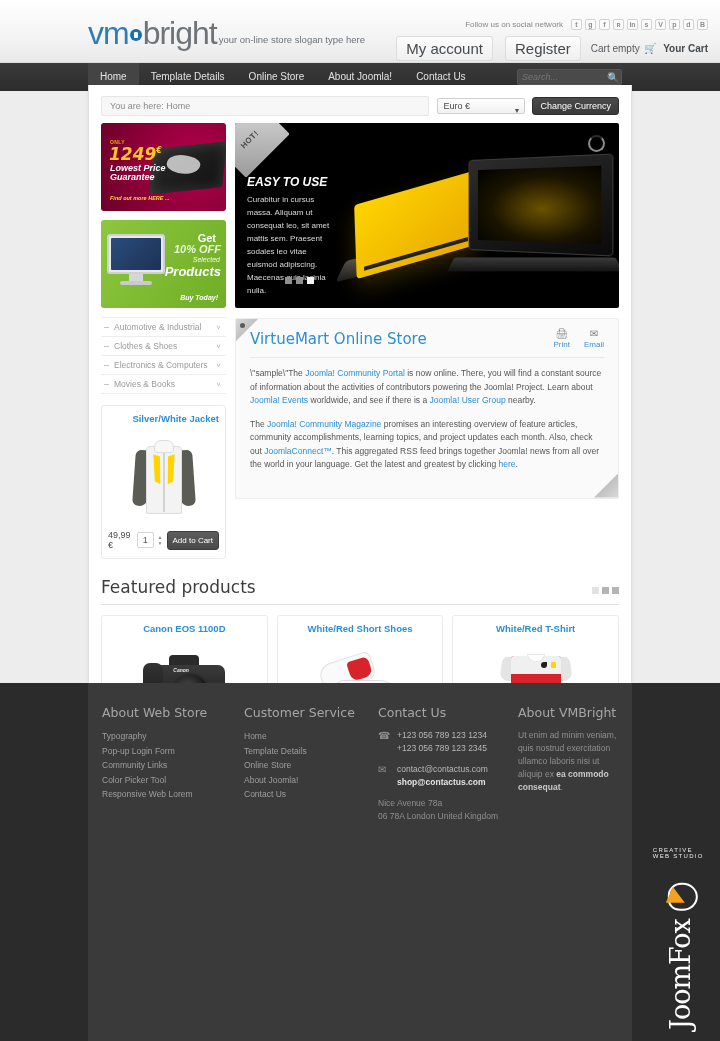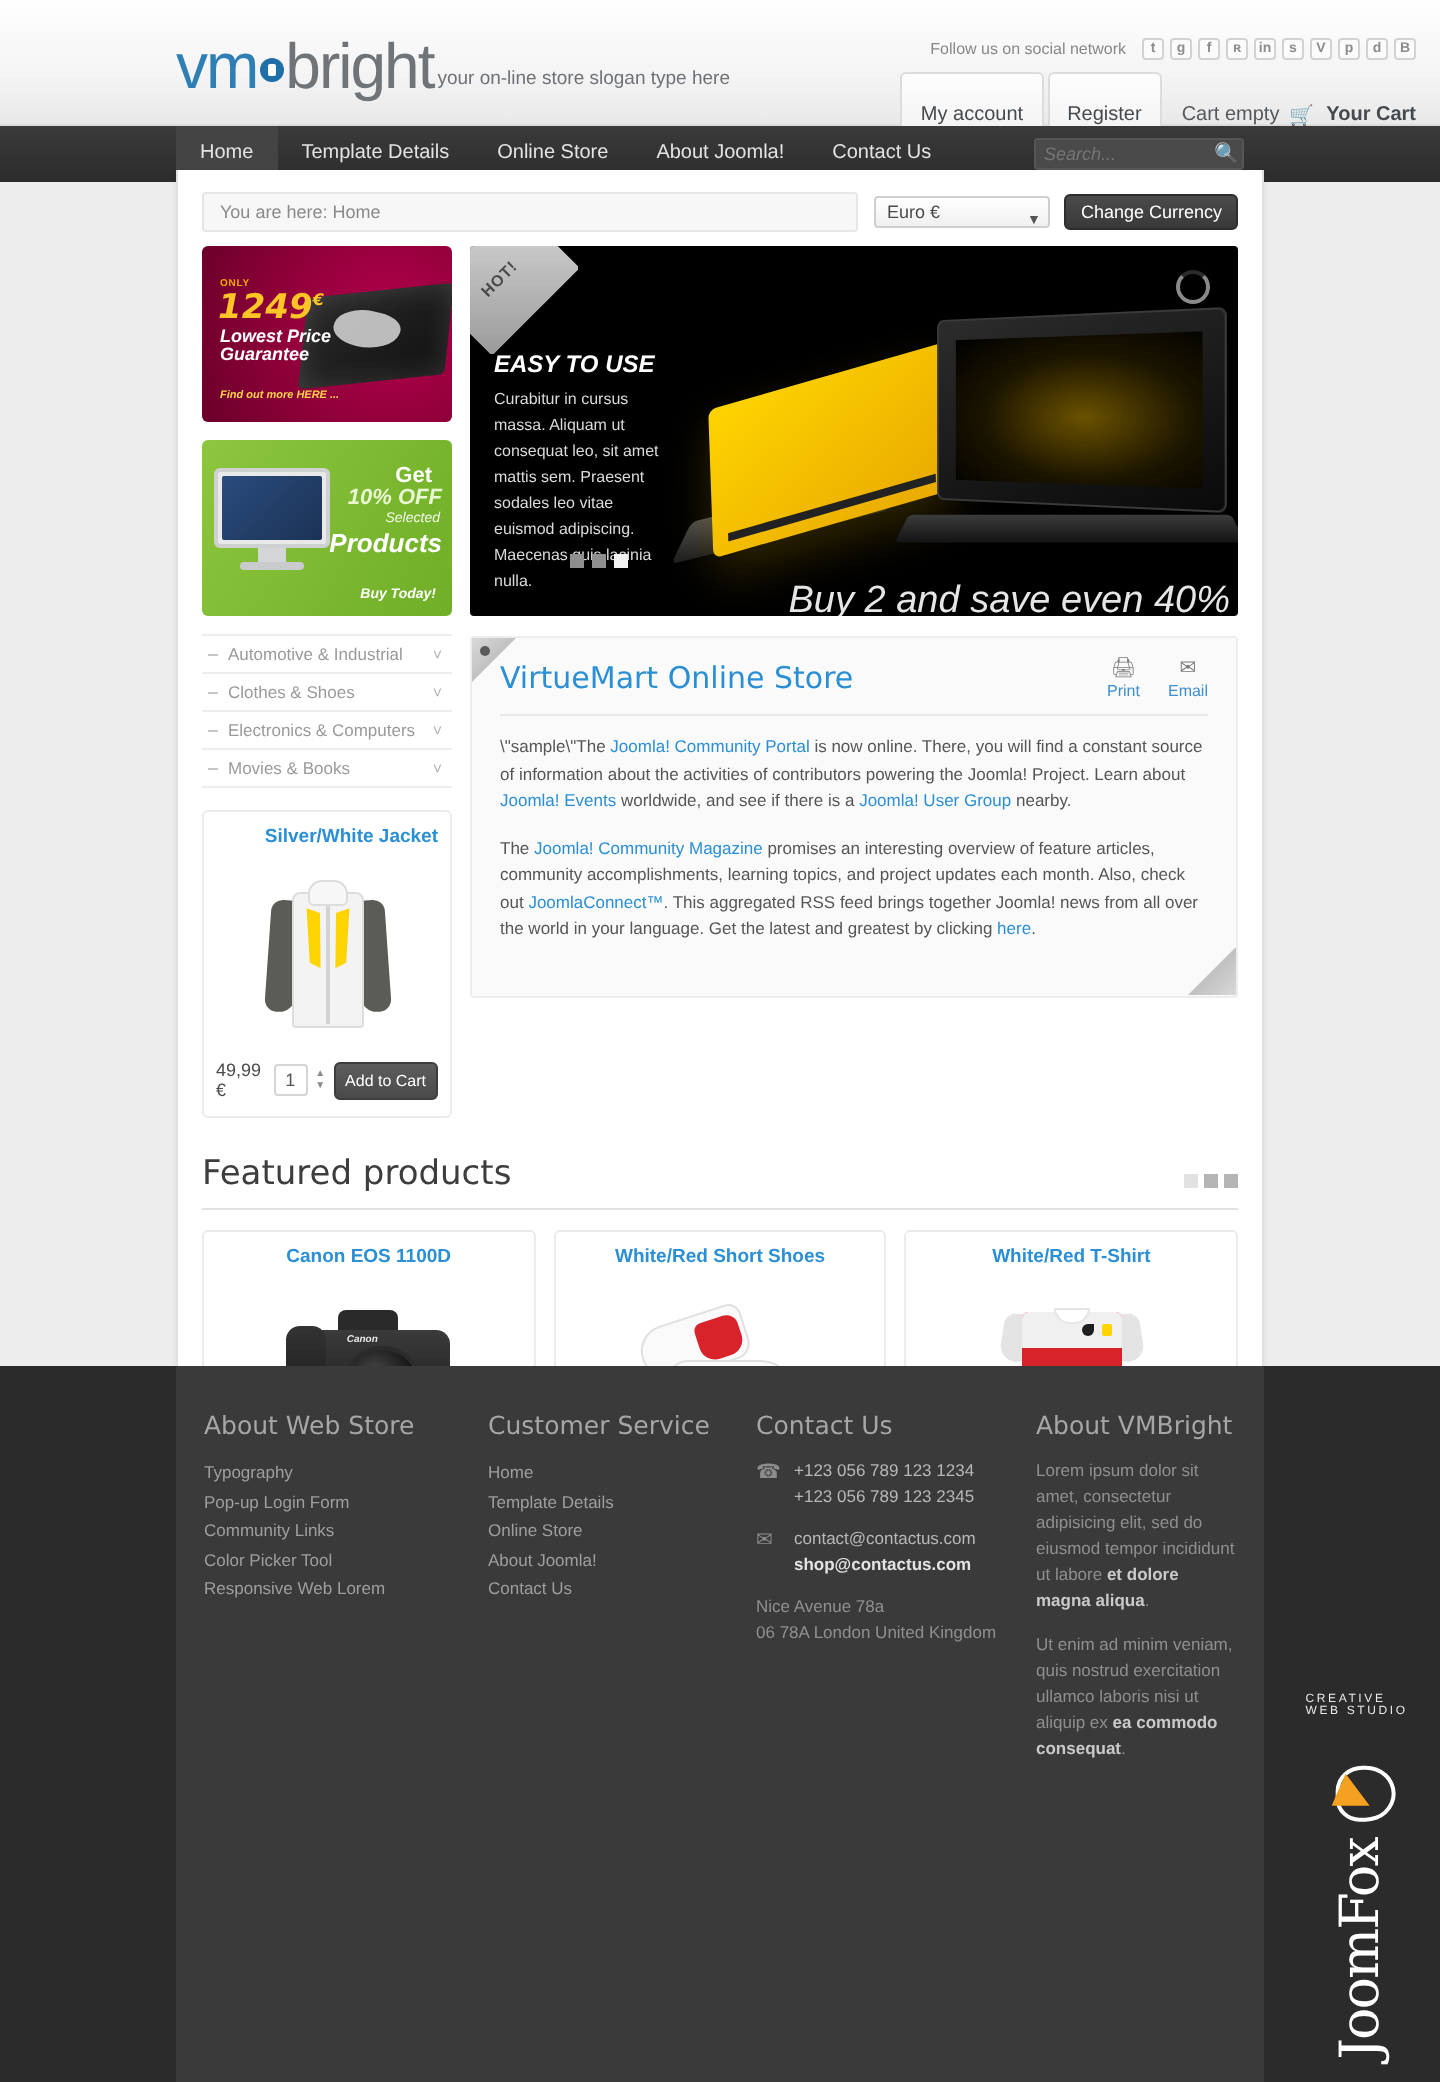--- a/index.html
+++ b/index.html
@@ -38,23 +38,23 @@
 
   .social-line { position:absolute; right:12px; top:19px; display:flex; align-items:center; gap:3px; }
   .social-label { font-size:8px; color:#888; margin-right:5px; }
   .soc {
     width:11px;height:11px;border:1px solid #d2d2d2;background:#fbfbfb;border-radius:2px;
     font-size:7px;line-height:10px;text-align:center;color:#8a8d90;font-weight:bold;
     display:inline-block; cursor:pointer;
   }
   .acct-line { position:absolute; right:12px; top:36px; display:flex; align-items:center; gap:0px; }
   .acct-btn {
-    font-size:10px; color:#454a4f; padding:15px 9px; cursor:pointer;
+    font-size:15px; color:#454a4f; padding:3px 9px; cursor:pointer;
     background:linear-gradient(to bottom,#fdfdfd,#efefef);
-    border:1px solid #dcdcdc; border-radius:3px; margin-left:2px;
+    border:1px solid #dcdcdc; border-radius:3px; margin-left:12px;
   }
   .cart-empty { font-size:10px; color:#54595e; margin-left:10px; }
   .cart-icon { margin-left:5px; font-size:10px; color:#6a6f74; }
   .your-cart { font-size:10px; color:#454a4f; margin-left:6px; font-weight:bold; cursor:pointer; }
 
   
   .navbar {
     width:720px; height:28px;
     background:linear-gradient(to bottom,#3a3a3a,#2c2c2c);
     position:relative;
@@ -463,21 +463,20 @@
             <span class="hot-txt">HOT!</span>
           </div>
           <div class="spinner"></div>
           <div class="sl-head">EASY TO USE</div>
           <div class="sl-body">Curabitur in cursus massa. Aliquam ut consequat leo, sit amet mattis sem. Praesent sodales leo vitae euismod adipiscing. Maecenas quis lacinia nulla.</div>
           <div class="sl-dots">
             <span class="sl-dot"></span>
             <span class="sl-dot"></span>
             <span class="sl-dot on"></span>
           </div>
-          <div class="sl-cta">Buy 2 and save even 40%</div>
         </div>
 
         <div class="article">
           <div class="art-corner-tl"></div>
           <div class="art-corner-br"></div>
           <div class="art-title">VirtueMart Online Store</div>
           <div class="art-tools">
             <div class="art-tool">
               <span class="ic">🖨</span>
               <span class="lb">Print</span>
@@ -615,21 +614,20 @@
             </span>
           </div>
           <div class="caddr">
             <span>Nice Avenue 78a</span><br>
             <span>06 78A London United Kingdom</span>
           </div>
         </div>
 
         <div class="fcol">
           <div class="fh">About VMBright</div>
-          <div class="fp"><span>Lorem ipsum dolor sit amet, consectetur adipisicing elit, sed do eiusmod tempor incididunt ut labore </span><b>et dolore magna aliqua</b><span>.</span></div>
           <div class="fp"><span>Ut enim ad minim veniam, quis nostrud exercitation ullamco laboris nisi ut aliquip ex </span><b>ea commodo consequat</b><span>.</span></div>
         </div>
 
       </div>
     </div>
 
     <div class="wm">
       <div class="wm-rot">
         <span class="wm-name">JoomFox</span>
         <span class="wm-fox"></span>

